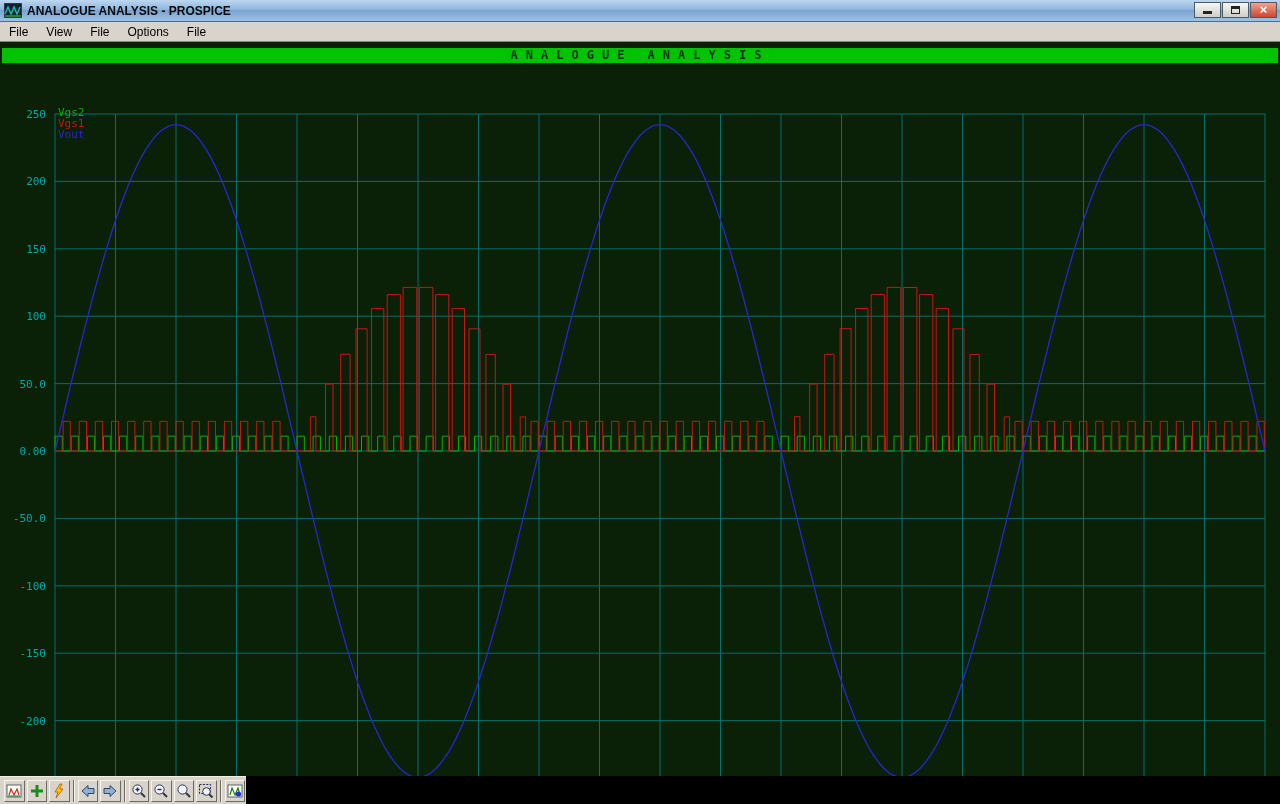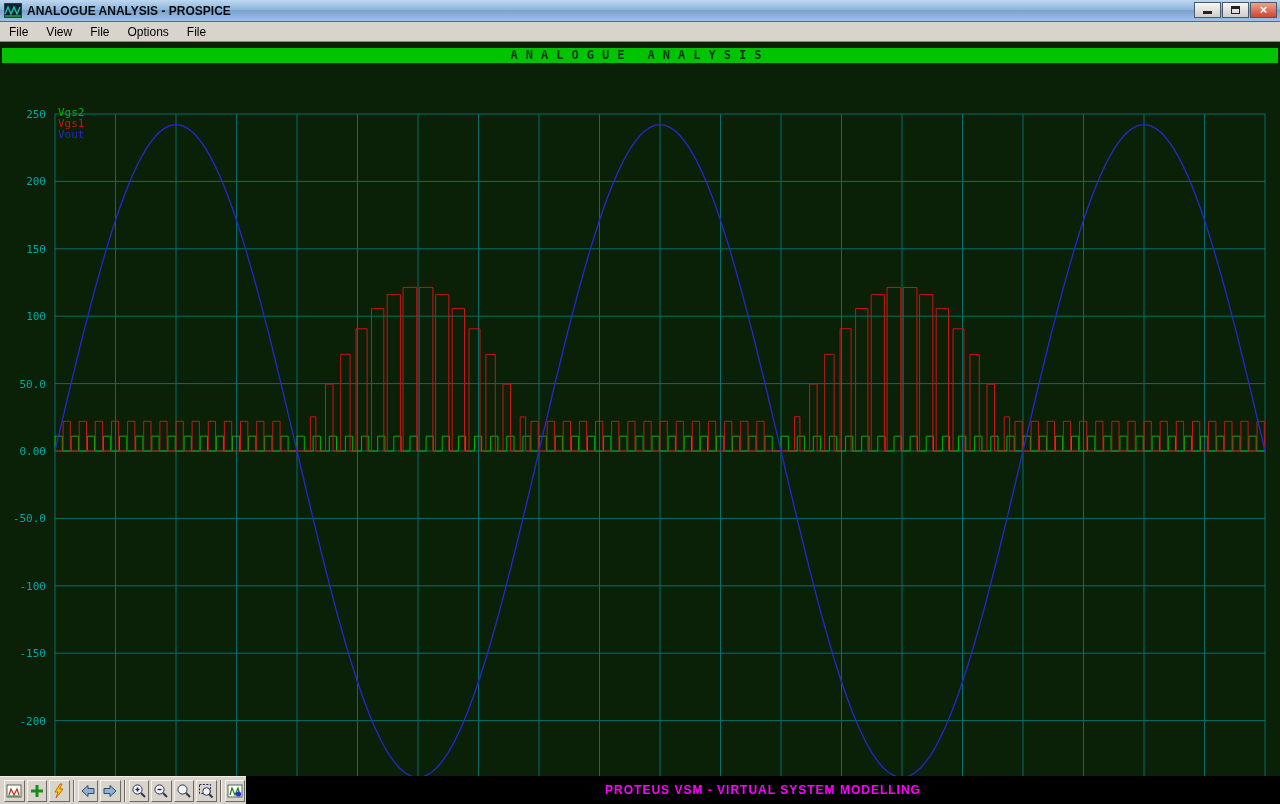--- a/index.html
+++ b/index.html
@@ -222,16 +222,13 @@
       </div>
       <div class="tool-sep"></div>
       <div class="tool-btn">
         <svg width="16" height="16" viewBox="0 0 16 16">
           <rect x="1" y="2" width="14" height="12" fill="#fffdf2" stroke="#566"></rect>
           <polyline points="3,12 5,5 8,12 11,5 13,12" fill="none" stroke="#1a7a1a" stroke-width="1.2"></polyline>
           <circle cx="11.5" cy="11" r="2.6" fill="#2233cc"></circle>
         </svg>
       </div>
     </div>
-  <div id="status-area">
-    <span id="status-text">PROTEUS VSM - VIRTUAL SYSTEM MODELLING</span>
-  </div>
 </div>
 
 </body></html>

